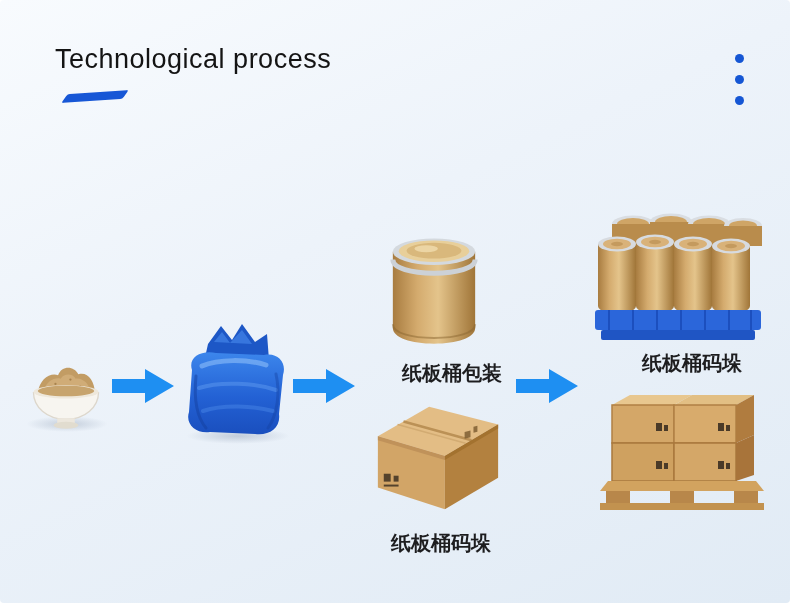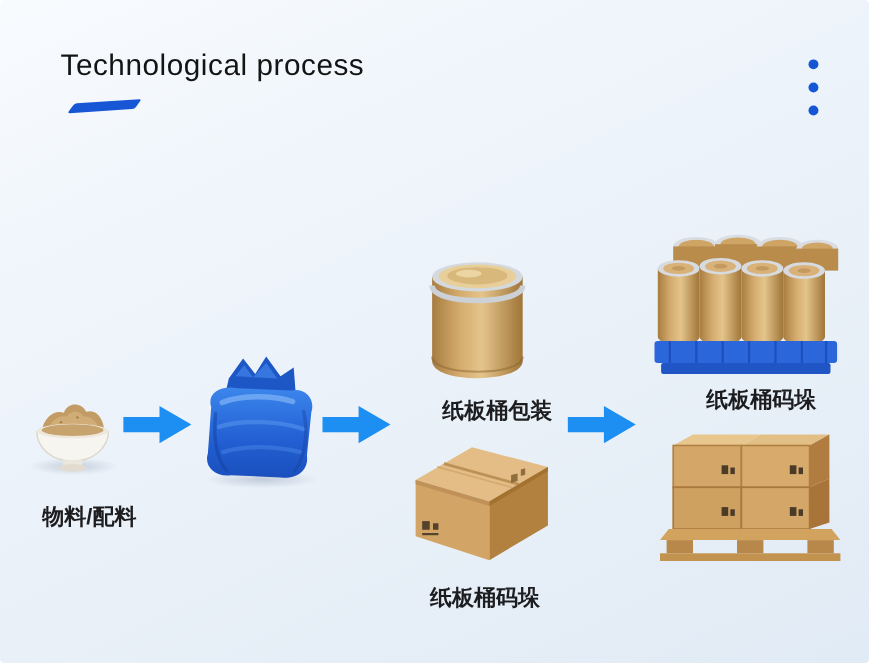--- a/index.html
+++ b/index.html
@@ -79,21 +79,20 @@
         <circle cx="55" cy="33" r="1.3" fill="#a8834e"></circle>
         <circle cx="66" cy="41" r="1.2" fill="#a8834e"></circle>
       <path d="M13,47 C13,64 28,78 50,78 C72,78 87,64 87,47 Z" fill="#f7f5f0"></path>
       <path d="M13,47 C13,64 28,78 50,78 C72,78 87,64 87,47" fill="none" stroke="#ddd7cc" stroke-width="1.5"></path>
       <ellipse cx="50" cy="47" rx="37" ry="7.5" fill="#eee8dc"></ellipse>
       <ellipse cx="50" cy="46" rx="32" ry="6" fill="#c7a46e"></ellipse>
       <rect x="40" y="77" width="20" height="7" fill="#ece7dd"></rect>
       <ellipse cx="50" cy="85" rx="14" ry="4" fill="#e1dccf"></ellipse>
     </svg>
   </div>
-  <div class="flow-label" style="left:8px;top:446px;width:116px;">物料/配料</div>
 
   <div class="arrow" style="left:112px;top:366px;width:64px;height:40px;">
     <svg viewBox="0 0 64 40">
         <polygon points="0,13 33,13 33,3 62,20 33,37 33,27 0,27" fill="#1e8ff2"></polygon>
       </svg>
   </div>
 
   <div class="shadow" style="left:186px;top:428px;width:104px;height:16px;"></div>
   <div class="fig" style="left:176px;top:316px;width:116px;height:124px;">
     <svg viewBox="0 0 116 124">

